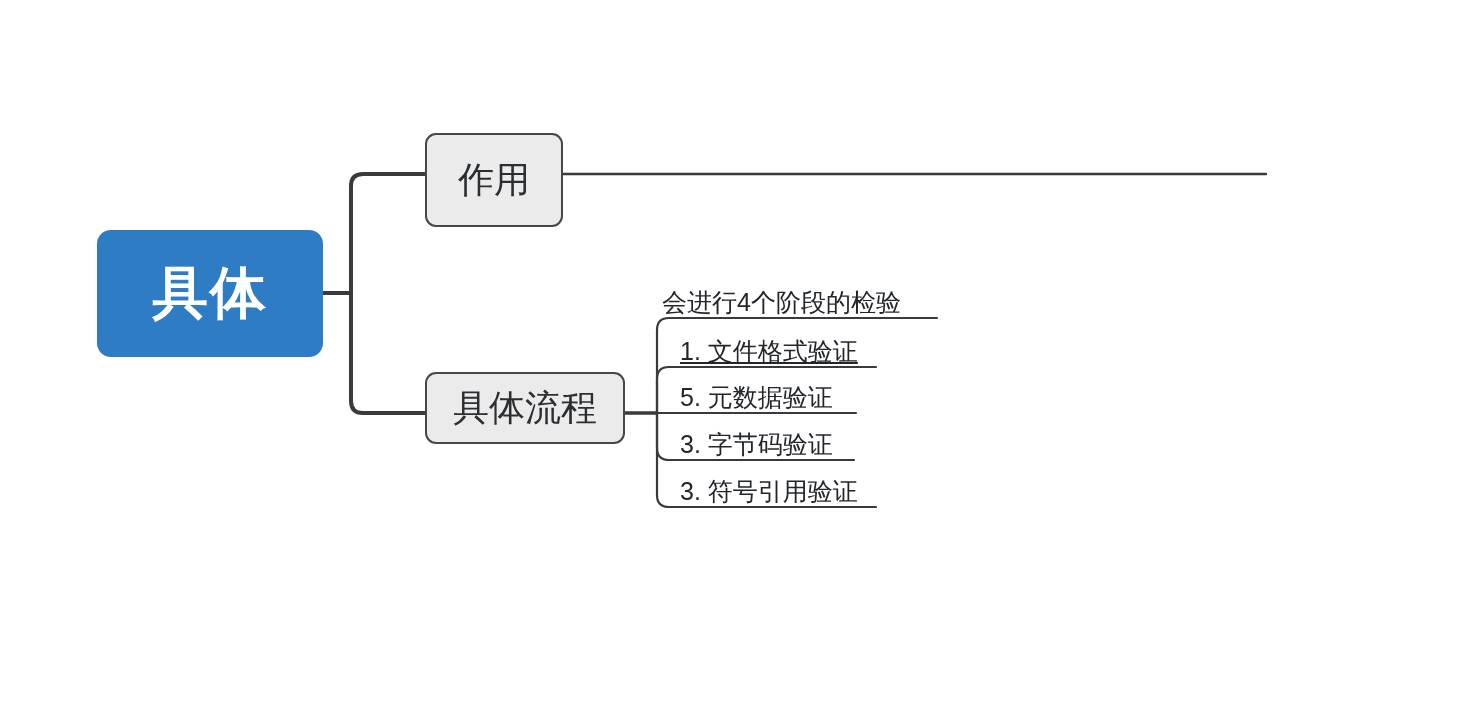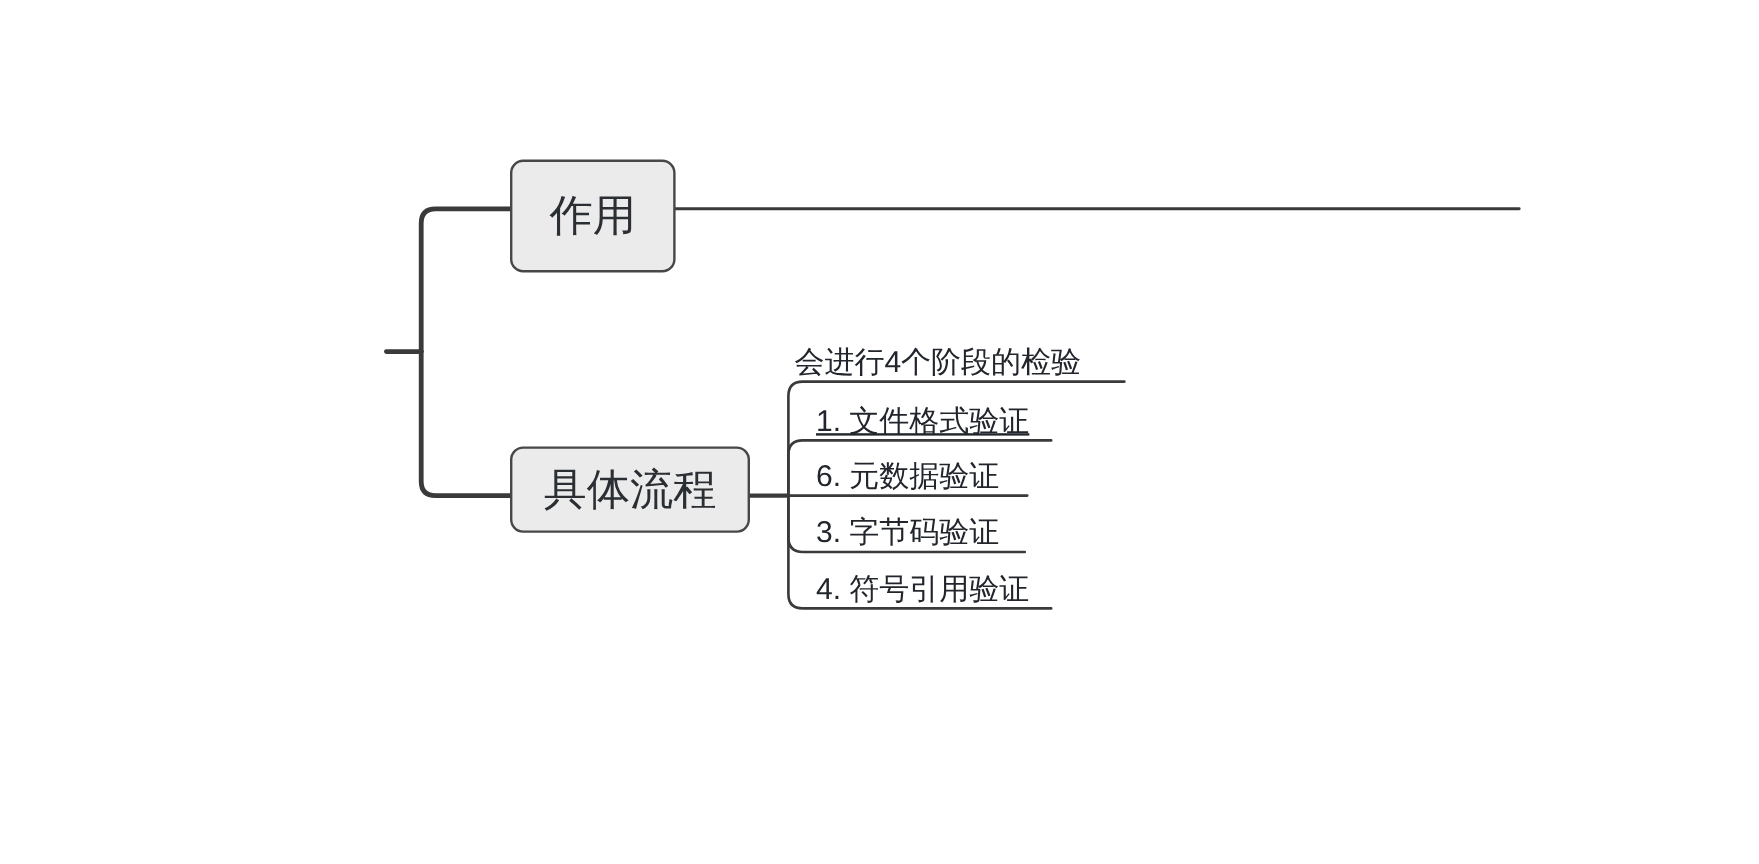--- a/index.html
+++ b/index.html
@@ -87,25 +87,26 @@
 
     <path d="M625 413 H657" stroke="#3a3a3a" stroke-width="3.5" fill="none" stroke-linecap="round"></path>
 
     <path d="M657 413 V330 Q657 318 669 318 H937" stroke="#3a3a3a" stroke-width="2.2" fill="none" stroke-linecap="round"></path>
     <path d="M657 413 V379 Q657 367 669 367 H876" stroke="#3a3a3a" stroke-width="2.2" fill="none" stroke-linecap="round"></path>
     <path d="M657 413 H856" stroke="#3a3a3a" stroke-width="2.2" fill="none" stroke-linecap="round"></path>
     <path d="M657 413 V448 Q657 460 669 460 H854" stroke="#3a3a3a" stroke-width="2.2" fill="none" stroke-linecap="round"></path>
     <path d="M657 413 V495 Q657 507 669 507 H876" stroke="#3a3a3a" stroke-width="2.2" fill="none" stroke-linecap="round"></path>
   </svg>
 
+  <div class="node root-node">具体</div>
 
   <div class="node branch-node branch-purpose">作用</div>
 
   <div class="node branch-node branch-process">具体流程</div>
 
 
   <div class="topic-text t-proc-0">会进行4个阶段的检验</div>
   <div class="topic-text t-proc-1">1. 文件格式验证</div>
-  <div class="topic-text t-proc-2">6. 元数据验证</div>
+  <div class="topic-text t-proc-2">5. 元数据验证</div>
   <div class="topic-text t-proc-3">3. 字节码验证</div>
-  <div class="topic-text t-proc-4">4. 符号引用验证</div>
+  <div class="topic-text t-proc-4">3. 符号引用验证</div>
 
 </div>
 
 </body></html>

